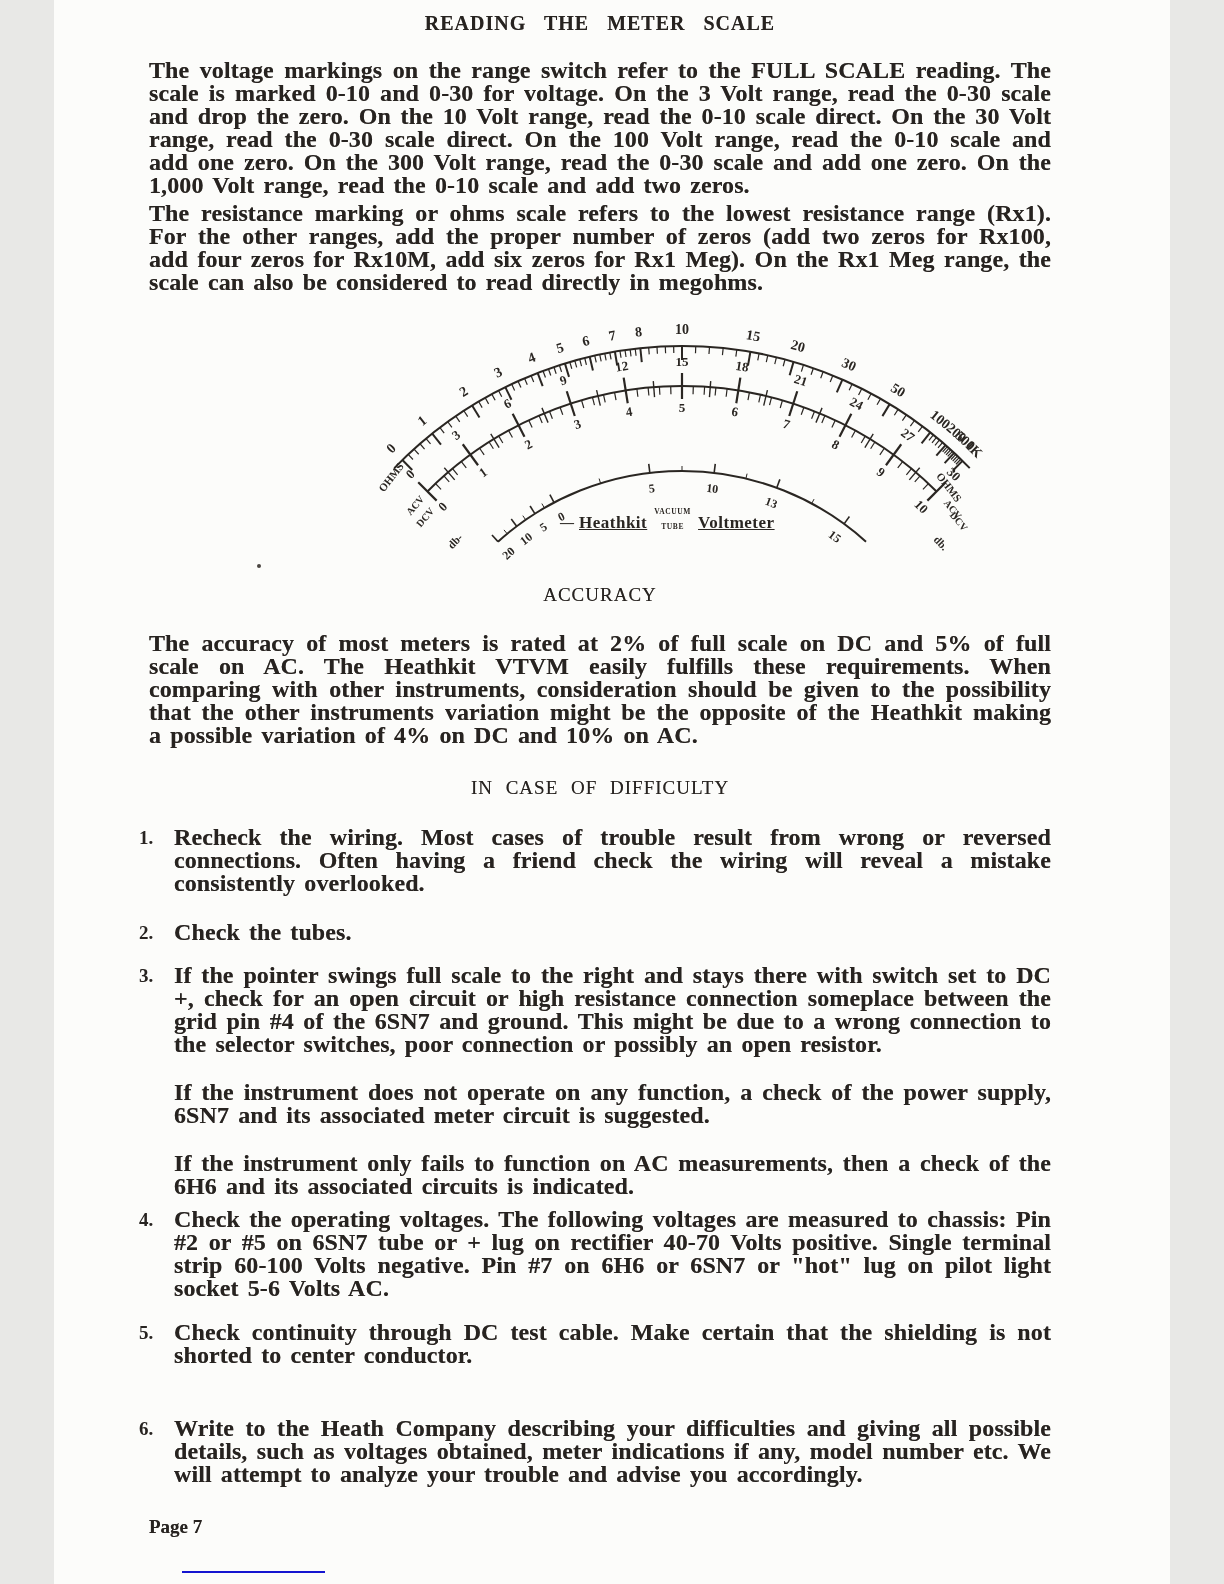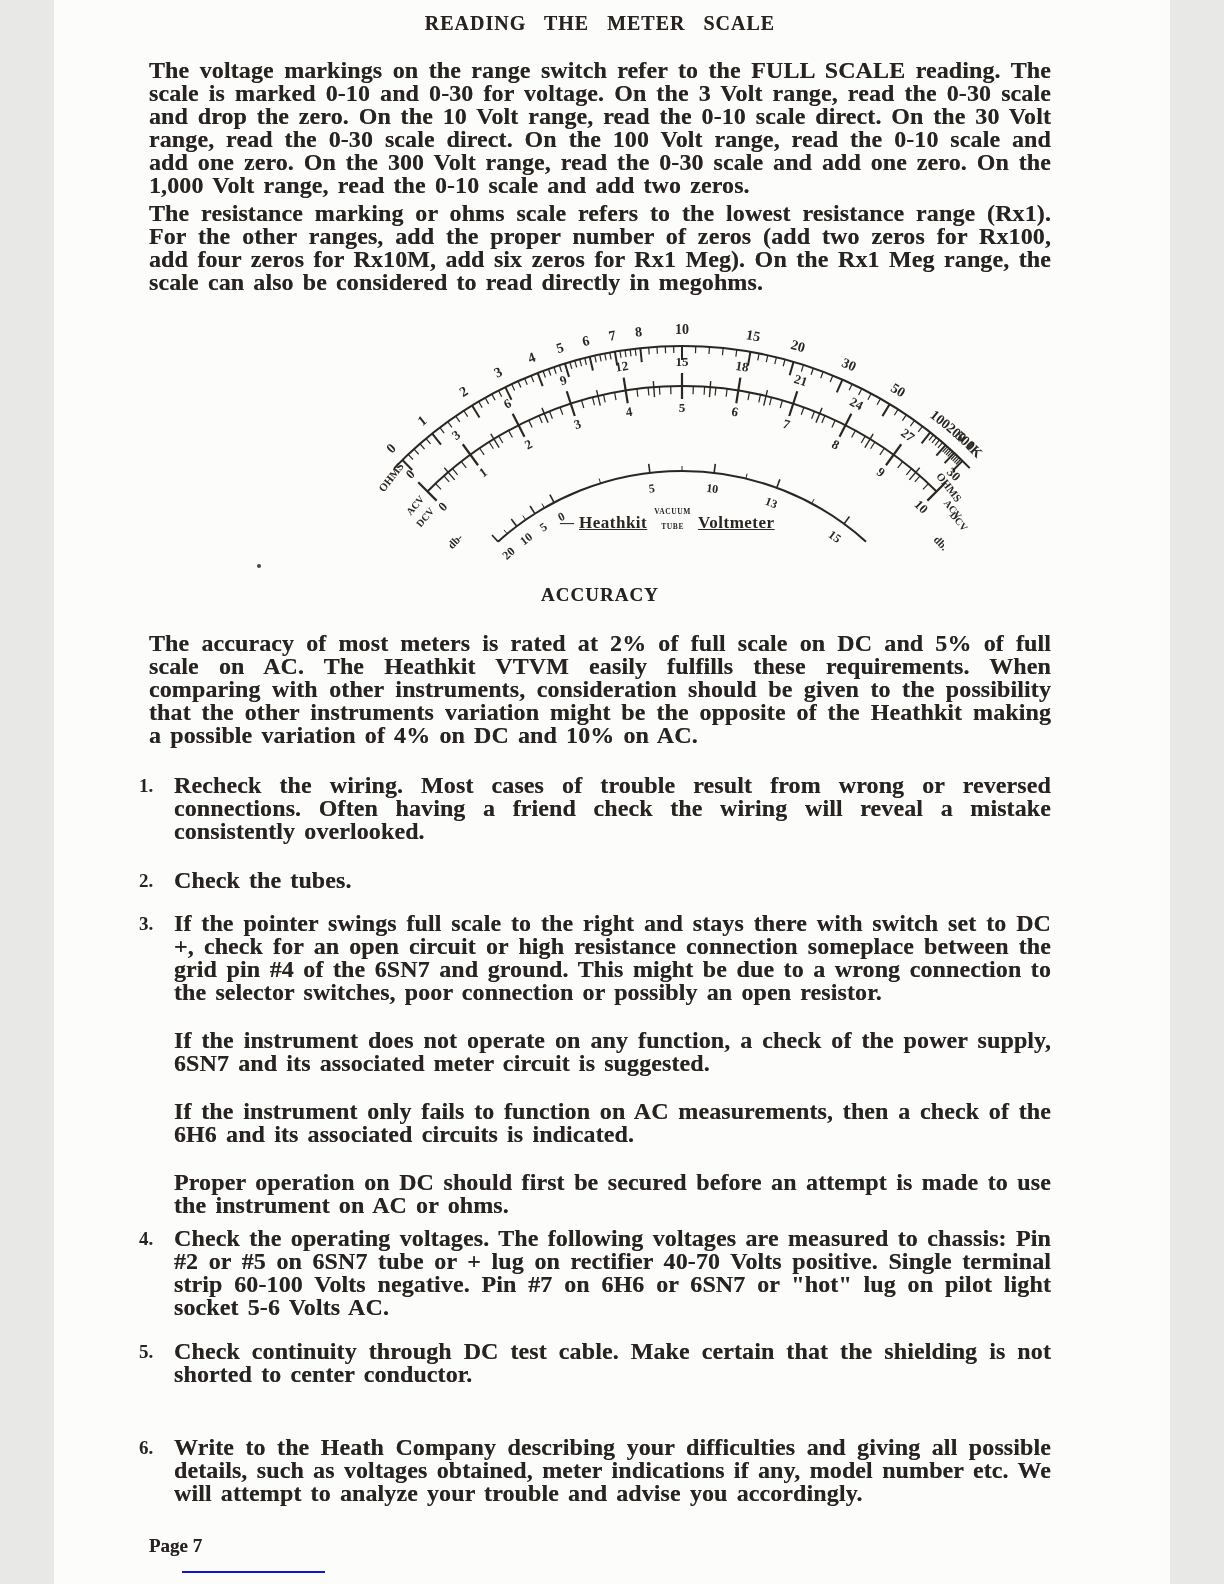--- a/index.html
+++ b/index.html
@@ -17,21 +17,21 @@
     font-size:24px;line-height:23px;font-weight:700;
     text-align:justify;word-spacing:3px;letter-spacing:.1px;
     margin:0;
     text-shadow:0 0 .5px rgba(45,38,32,.55);
   }
   h1.title{
     margin:4px 0 0;font-size:20px;font-weight:700;text-align:center;
     word-spacing:12px;letter-spacing:1px;text-shadow:0 0 .5px rgba(45,38,32,.55);
   }
   h2{
-    margin:0;font-size:19px;font-weight:700;text-align:center;
+    margin:0;font-size:19px;font-weight:400;text-align:center;
     letter-spacing:1px;text-shadow:0 0 .5px rgba(45,38,32,.55);
   }
   .p1{margin-top:24px;}
   .p2{margin-top:5px;}
   .dial-wrap{position:relative;width:630px;height:260px;margin:22px 0 0 218px;}
   .h-acc{margin-top:8px;}
   .acc{margin-top:26px;}
   .h-diff{margin-top:30px;word-spacing:7px;}
   .li{display:flex;margin-top:26px;}
   .li .num{flex:0 0 35px;margin-left:-10px;font-size:19px;line-height:23px;font-weight:700;}
@@ -306,20 +306,21 @@
           <span>VACUUM</span>
           <span>TUBE</span>
         </span>
         <span class="script">Voltmeter</span>
       </div>
     </div>
 
     <h2 class="h-acc">ACCURACY</h2>
     <p class="body acc">The accuracy of most meters is rated at 2% of full scale on DC and 5% of full scale on AC. The Heathkit VTVM easily fulfills these requirements. When comparing with other instruments, consideration should be given to the possibility that the other instruments variation might be the opposite of the Heathkit making a possible variation of 4% on DC and 10% on AC.</p>
 
+    <h2 class="h-diff">IN CASE OF DIFFICULTY</h2>
 
     <div class="li it1">
       <div class="num">1.</div>
       <div class="ibody">
         <p class="body">Recheck the wiring. Most cases of trouble result from wrong or reversed connections. Often having a friend check the wiring will reveal a mistake consistently overlooked.</p>
       </div>
     </div>
 
     <div class="li it2">
       <div class="num">2.</div>
@@ -327,21 +328,20 @@
         <p class="body">Check the tubes.</p>
       </div>
     </div>
 
     <div class="li it3">
       <div class="num">3.</div>
       <div class="ibody">
         <p class="body">If the pointer swings full scale to the right and stays there with switch set to DC +, check for an open circuit or high resistance connection someplace between the grid pin #4 of the 6SN7 and ground. This might be due to a wrong connection to the selector switches, poor connection or possibly an open resistor.</p>
         <p class="body">If the instrument does not operate on any function, a check of the power supply, 6SN7 and its associated meter circuit is suggested.</p>
         <p class="body">If the instrument only fails to function on AC measurements, then a check of the 6H6 and its associated circuits is indicated.</p>
-        <p class="body">Proper operation on DC should first be secured before an attempt is made to use the instrument on AC or ohms.</p>
       </div>
     </div>
 
     <div class="li it4">
       <div class="num">4.</div>
       <div class="ibody">
         <p class="body">Check the operating voltages. The following voltages are measured to chassis: Pin #2 or #5 on 6SN7 tube or + lug on rectifier 40-70 Volts positive. Single terminal strip 60-100 Volts negative. Pin #7 on 6H6 or 6SN7 or "hot" lug on pilot light socket 5-6 Volts AC.</p>
       </div>
     </div>
 

